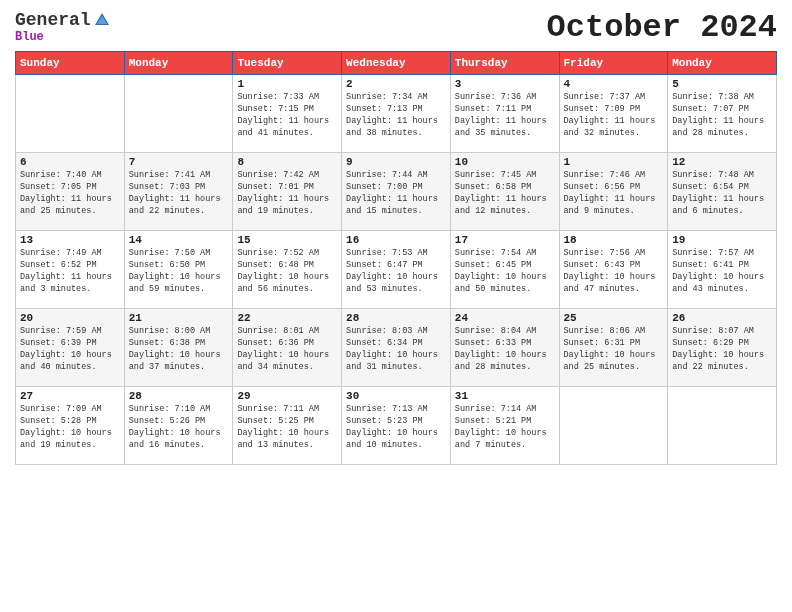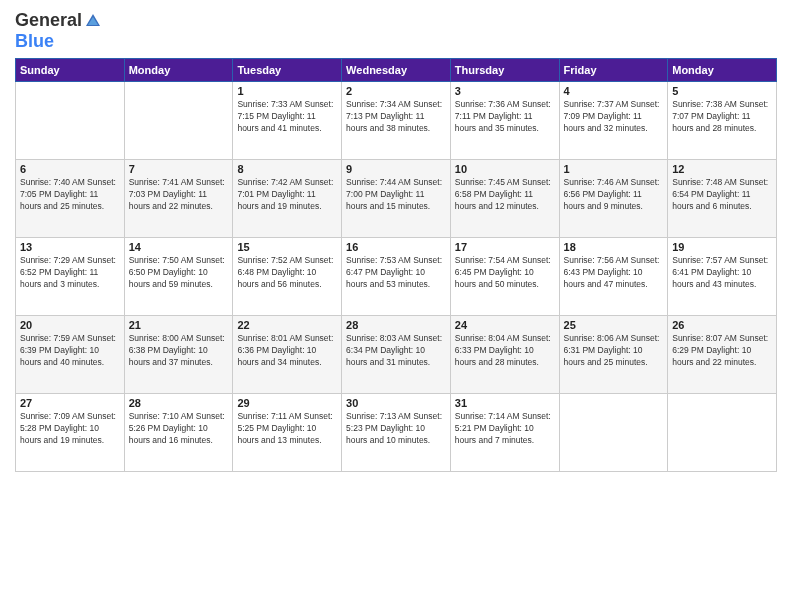--- a/index.html
+++ b/index.html
@@ -8,20 +8,21 @@
       background: #fff;
       width: 792px;
       height: 612px;
       overflow: hidden;
     }
     .page {
       width: 792px;
       height: 612px;
       background: #fff;
       padding: 10px 15px 10px 15px;
+      font-family: Liberation Mono, monospace;
     }
     .header {
       display: flex;
       justify-content: space-between;
       align-items: flex-start;
       margin-bottom: 6px;
     }
     .logo {
       display: flex;
       flex-direction: column;
@@ -30,23 +31,23 @@
     .logo-text {
       display: flex;
       align-items: center;
     }
     .logo-general {
       font-size: 18px;
       font-weight: bold;
       color: #333;
     }
     .logo-blue {
-      font-size: 18px;
-      font-weight: bold;
-      color: #3b82f6;
+      font-size: 12px;
+      font-weight: bold;
+      color: #a21caf;
     }
     .logo-icon {
       width: 18px;
       height: 18px;
       margin-left: 2px;
     }
     .title-block {
       text-align: right;
     }
     .month-title {
@@ -58,21 +59,21 @@
     .location-title {
       font-size: 14px;
       color: #444;
     }
     .calendar {
       width: 100%;
       border-collapse: collapse;
       table-layout: fixed;
     }
     .calendar th {
-      background: #4c1d95;
+      background: #ef4444;
       color: #fff;
       font-size: 11px;
       font-weight: bold;
       padding: 5px 4px;
       text-align: left;
       border: 1px solid #2a5fae;
     }
     .calendar td {
       border: 1px solid #ccc;
       vertical-align: top;
@@ -110,20 +111,21 @@
       <div class="logo-text">
         <span class="logo-general">General</span>
         <svg class="logo-icon" viewBox="0 0 18 18">
           <polygon points="9,2 16,14 2,14" fill="#3a6fbe"></polygon>
           <polygon points="9,5 14,13 4,13" fill="#5a9fde"></polygon>
         </svg>
       </div>
       <span class="logo-blue">Blue</span>
     </div>
     <div class="title-block">
+      <div class="month-title">October 2024</div>
     </div>
   </div>
 
   <table class="calendar">
     <thead>
       <tr>
         <th>Sunday</th>
         <th>Monday</th>
         <th>Tuesday</th>
         <th>Wednesday</th>
@@ -207,21 +209,21 @@
           <td>
             <span class="day-num">12</span>
             <div class="day-info">Sunrise: 7:48 AM
 Sunset: 6:54 PM
 Daylight: 11 hours and 6 minutes.</div>
           </td>
         </tr>
         <tr>
           <td>
             <span class="day-num">13</span>
-            <div class="day-info">Sunrise: 7:29 AM
+            <div class="day-info">Sunrise: 7:49 AM
 Sunset: 6:52 PM
 Daylight: 11 hours and 3 minutes.</div>
           </td>
           <td>
             <span class="day-num">14</span>
             <div class="day-info">Sunrise: 7:50 AM
 Sunset: 6:50 PM
 Daylight: 10 hours and 59 minutes.</div>
           </td>
           <td>

